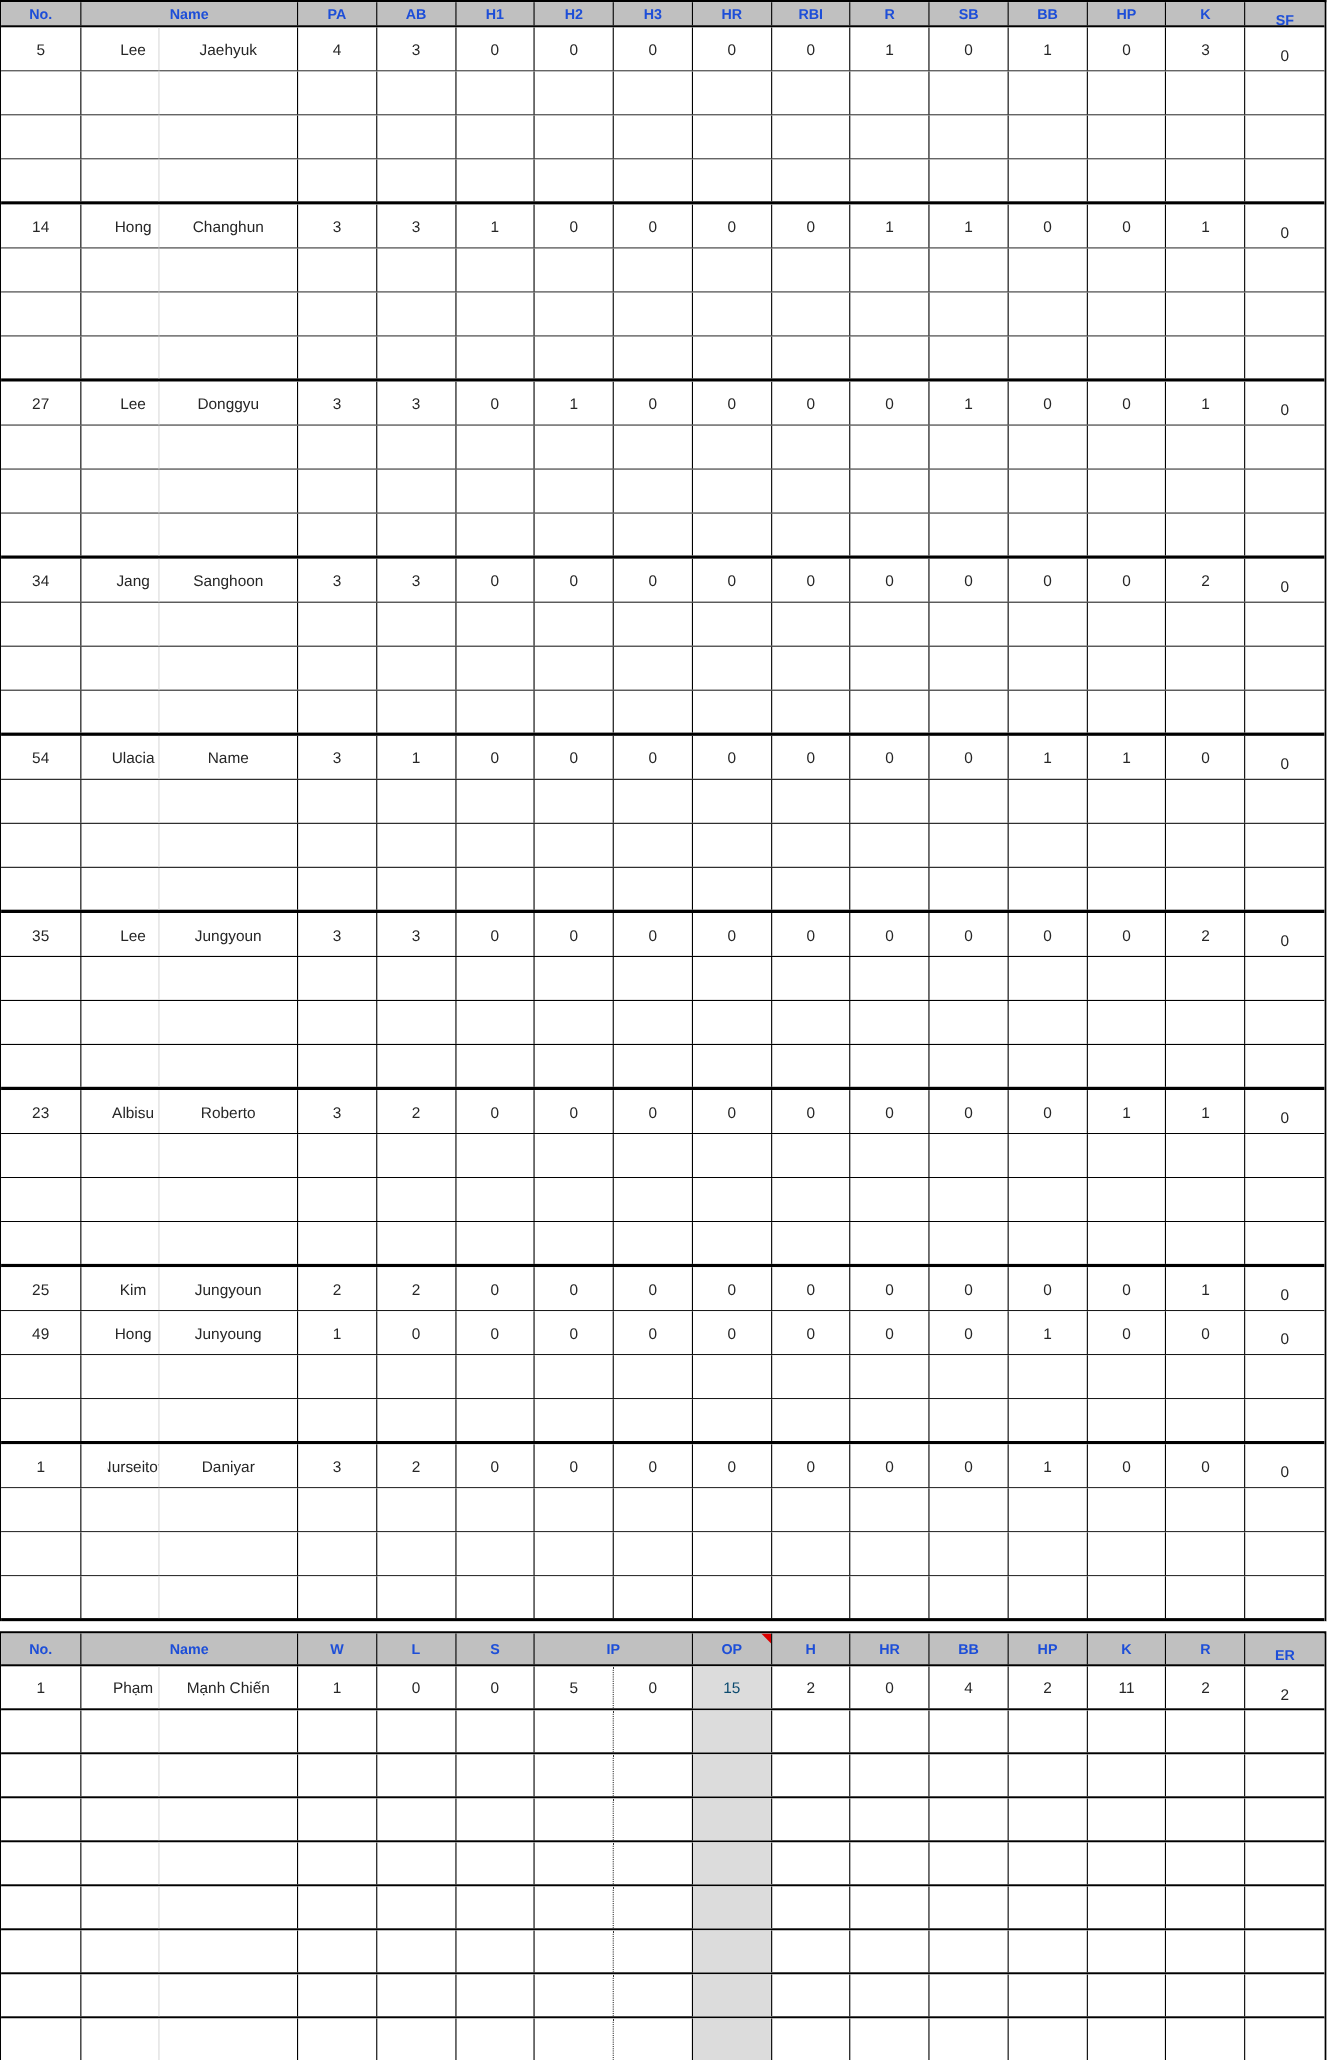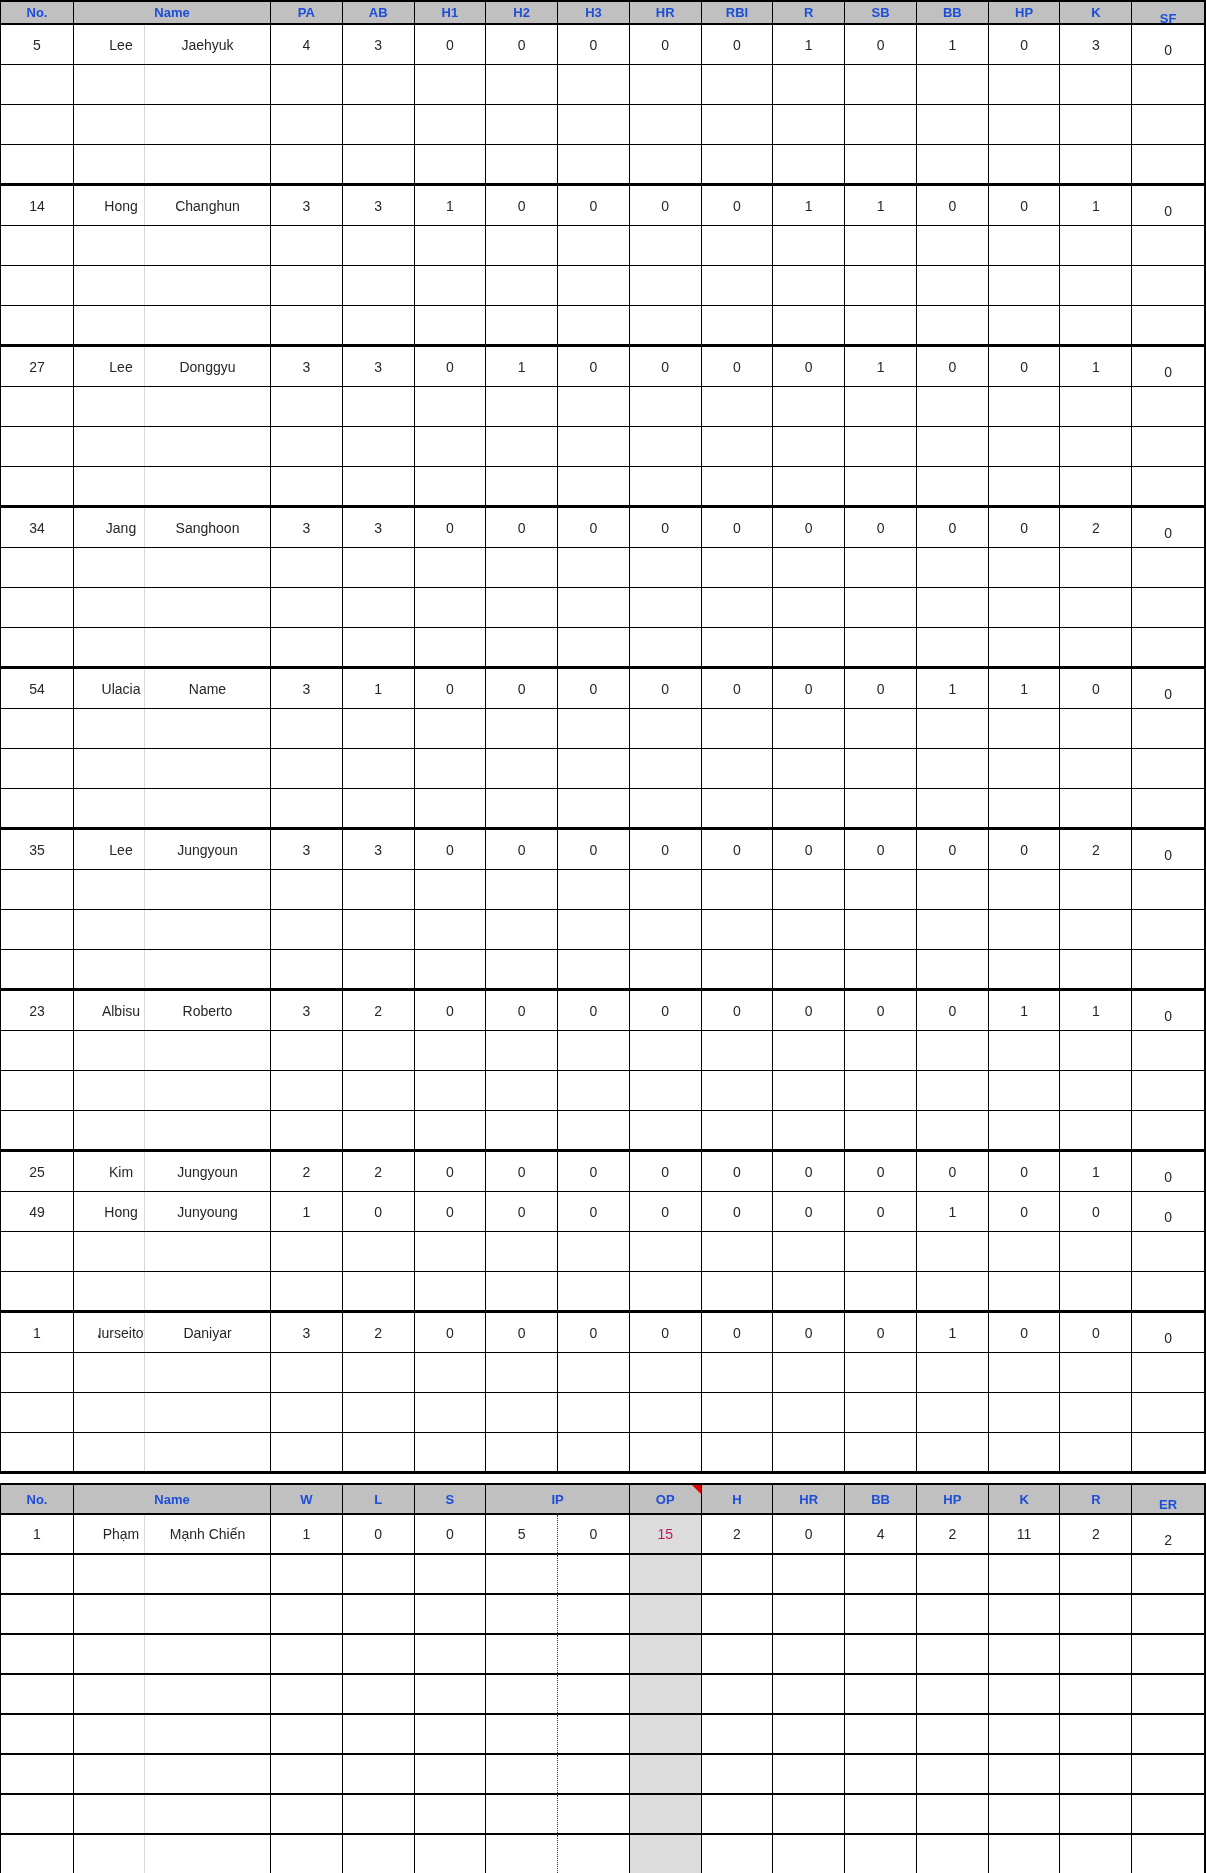--- a/index.html
+++ b/index.html
@@ -11,21 +11,21 @@
   .hrow .c{font-weight:700;font-size:13px;color:#1d4ed8;}
   .bend{border-bottom-width:3px;height:41px;}
   .prow{border-bottom-width:2px;}
   .pit .hrow{height:30px;border-bottom-width:2px;}
   .pit{border-bottom:3px solid #000;}
   .pit .row:last-child{border-bottom:none;}
   .c{box-sizing:border-box;border-right:1px solid #000;display:flex;align-items:center;justify-content:center;font-size:14px;color:#262626;overflow:hidden;white-space:nowrap;}
   .c:last-child{border-right:none;margin-top:11px;}
   .gray-r{border-right-color:#d9d9d9;margin-left:24px;}
   .dot-r{border-right:1px dotted #333;}
-  .shade{background:#dcdcdc;color:#be185d;}
+  .shade{background:#dcdcdc;color:#0c4a6e;}
   .span2{grid-column:span 2;}
   .op-head{position:relative;}
   .tri{position:absolute;top:0;right:0;width:0;height:0;border-top:9px solid #dd0000;border-left:9px solid transparent;}
   .gap{height:9px;background:#fff;}
 </style>
 </head>
 <body>
 
 <div class="sheet">
   <div class="tbl bat">

